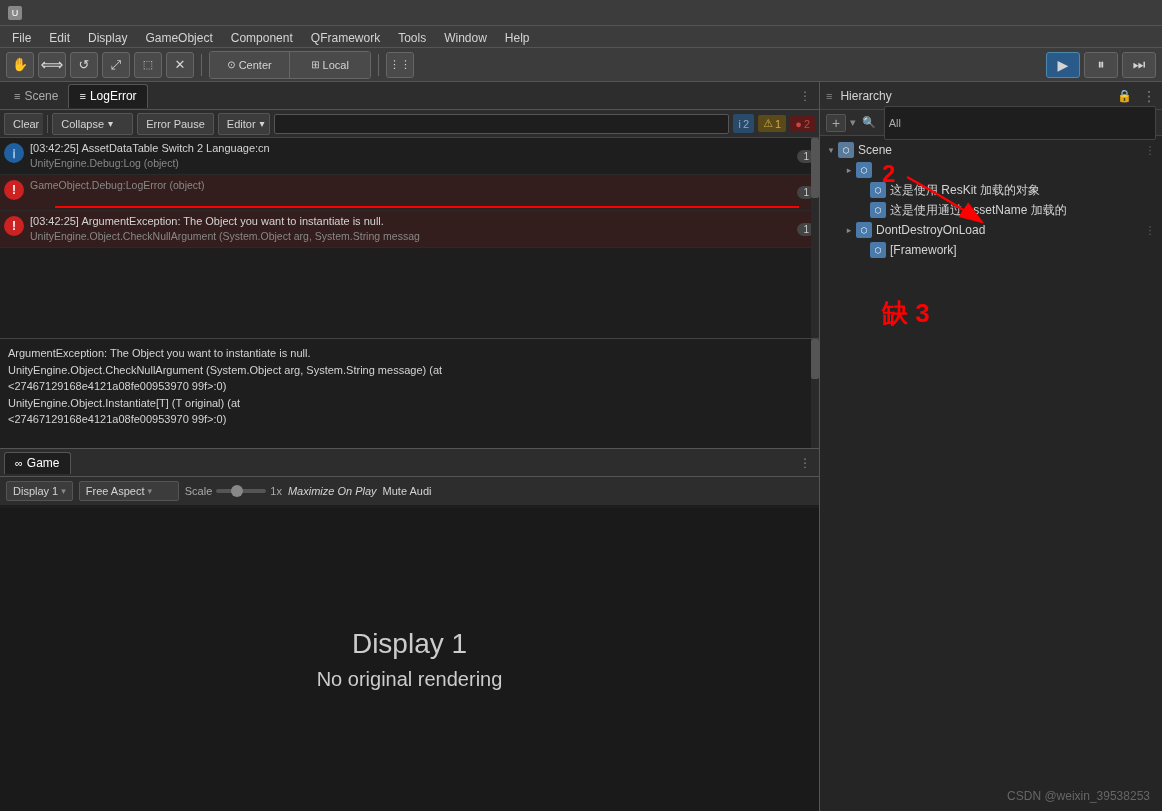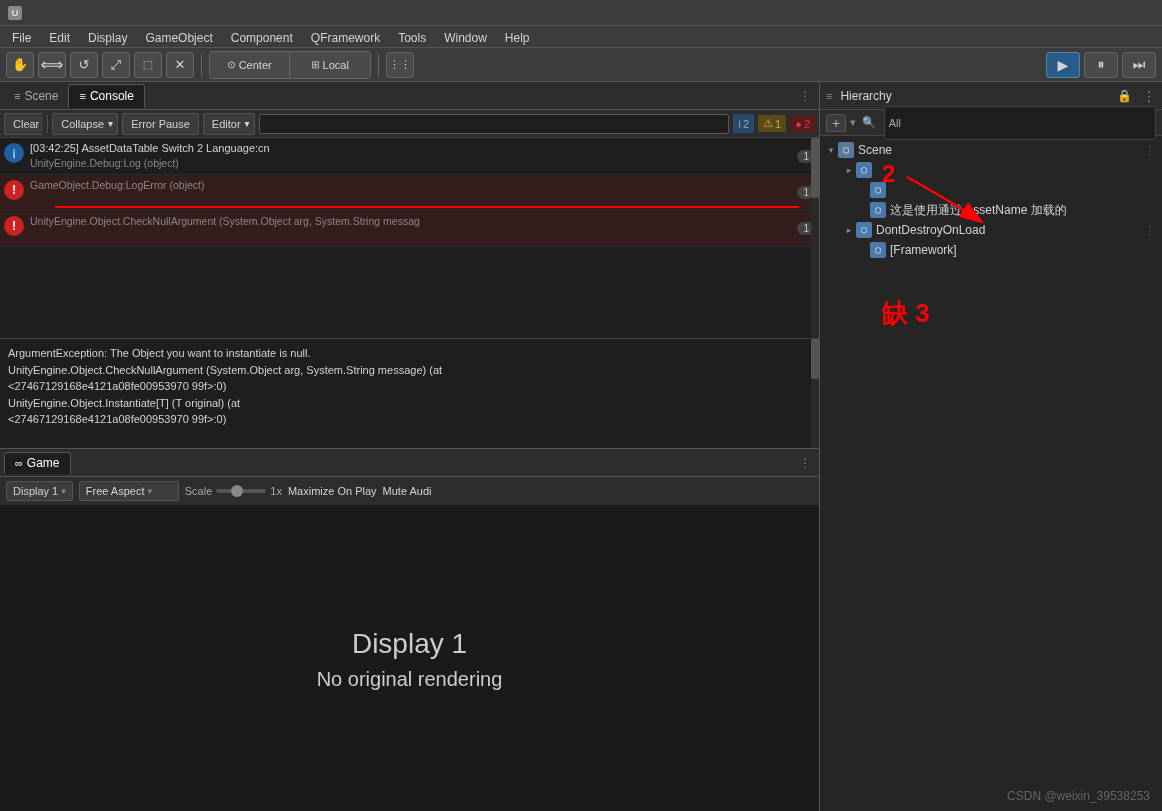--- a/index.html
+++ b/index.html
@@ -549,29 +549,29 @@
 
   <div class="left-panel">
 
     <div class="panel-tabs">
       <div class="panel-tab">
         <span class="panel-tab-icon">≡</span>
         <span>Scene</span>
       </div>
       <div class="panel-tab active">
         <span class="panel-tab-icon">≡</span>
-        <span>Console</span>
+        <span>LogError</span>
       </div>
       <div class="panel-more-btn">⋮</div>
     </div>
 
     <div class="console-toolbar">
       <div class="console-btn" style="border-right:none; padding-right:4px;">Clear</div>
       <div style="width:1px;height:18px;background:#555;"></div>
-      <div class="console-btn with-arrow" style="padding-right:4px;">
+      <div class="console-btn with-arrow" style="padding-right:19px;">
         <span>Collapse</span>
       </div>
       <div class="console-btn">Error Pause</div>
       <div class="console-btn with-arrow" style="padding-right:4px;">
         <span>Editor</span>
       </div>
       <input class="console-search" type="text" style="">
       <div class="console-badge badge-info">
         <span>ℹ</span>
         <span>2</span>
@@ -604,20 +604,21 @@
           <div class="line2">GameObject.Debug:LogError (object)</div>
         </div>
         <div class="msg-count">1</div>
 
         <div style="position:absolute;bottom:2px;left:55px;right:20px;height:2px;border-bottom:2px solid red;"></div>
       </div>
 
       <div class="console-msg error-msg selected">
         <div class="msg-icon error">!</div>
         <div class="msg-text">
+          <div class="line1"><span>[03:42:25]</span> <span>ArgumentException: The Object you want to instantiate is null.</span></div>
           <div class="line2">UnityEngine.Object.CheckNullArgument (System.Object arg, System.String messag</div>
         </div>
         <div class="msg-count">1</div>
       </div>
 
       <div class="scrollbar">
         <div style="position:absolute;top:0;right:0;width:8px;height:60px;background:#555;border-radius:2px;"></div>
       </div>
     </div>
 
@@ -647,21 +648,21 @@
         <div class="game-dropdown" style="min-width:100px;">
           <span>Free Aspect</span>
         </div>
         <div class="scale-container">
           <span>Scale</span>
           <div class="scale-slider">
             <div class="scale-thumb"></div>
           </div>
           <span>1x</span>
         </div>
-        <span style="color:#d4d4d4;cursor:pointer;">Maximize On Play</span>
+        <span style="color:#d4d4d4;cursor:pointer;font-style:italic;">Maximize On Play</span>
         <span style="color:#d4d4d4;cursor:pointer;">Mute Audi</span>
       </div>
     </div>
 
     <div class="game-view" style="flex:1;">
       <div class="game-view-title">Display 1</div>
       <div class="game-view-sub">No original rendering</div>
     </div>
 
   </div>
@@ -694,20 +695,21 @@
       </div>
 
       <div class="tree-item" style="padding-left:22px;">
         <div class="tree-arrow">▸</div>
         <div class="tree-object-icon" style="font-size:8px;">⬡</div>
       </div>
 
       <div class="tree-item" style="padding-left:36px;">
         <div class="tree-arrow" style="visibility:hidden;"></div>
         <div class="tree-object-icon" style="font-size:8px;">⬡</div>
+        <span class="tree-label">这是使用 ResKit 加载的对象</span>
       </div>
 
       <div class="tree-item" style="padding-left:36px;">
         <div class="tree-arrow" style="visibility:hidden;"></div>
         <div class="tree-object-icon" style="font-size:8px;">⬡</div>
         <span class="tree-label">这是使用通过 AssetName 加载的</span>
       </div>
 
       <div class="tree-item" style="padding-left:22px;">
         <div class="tree-arrow">▸</div>

